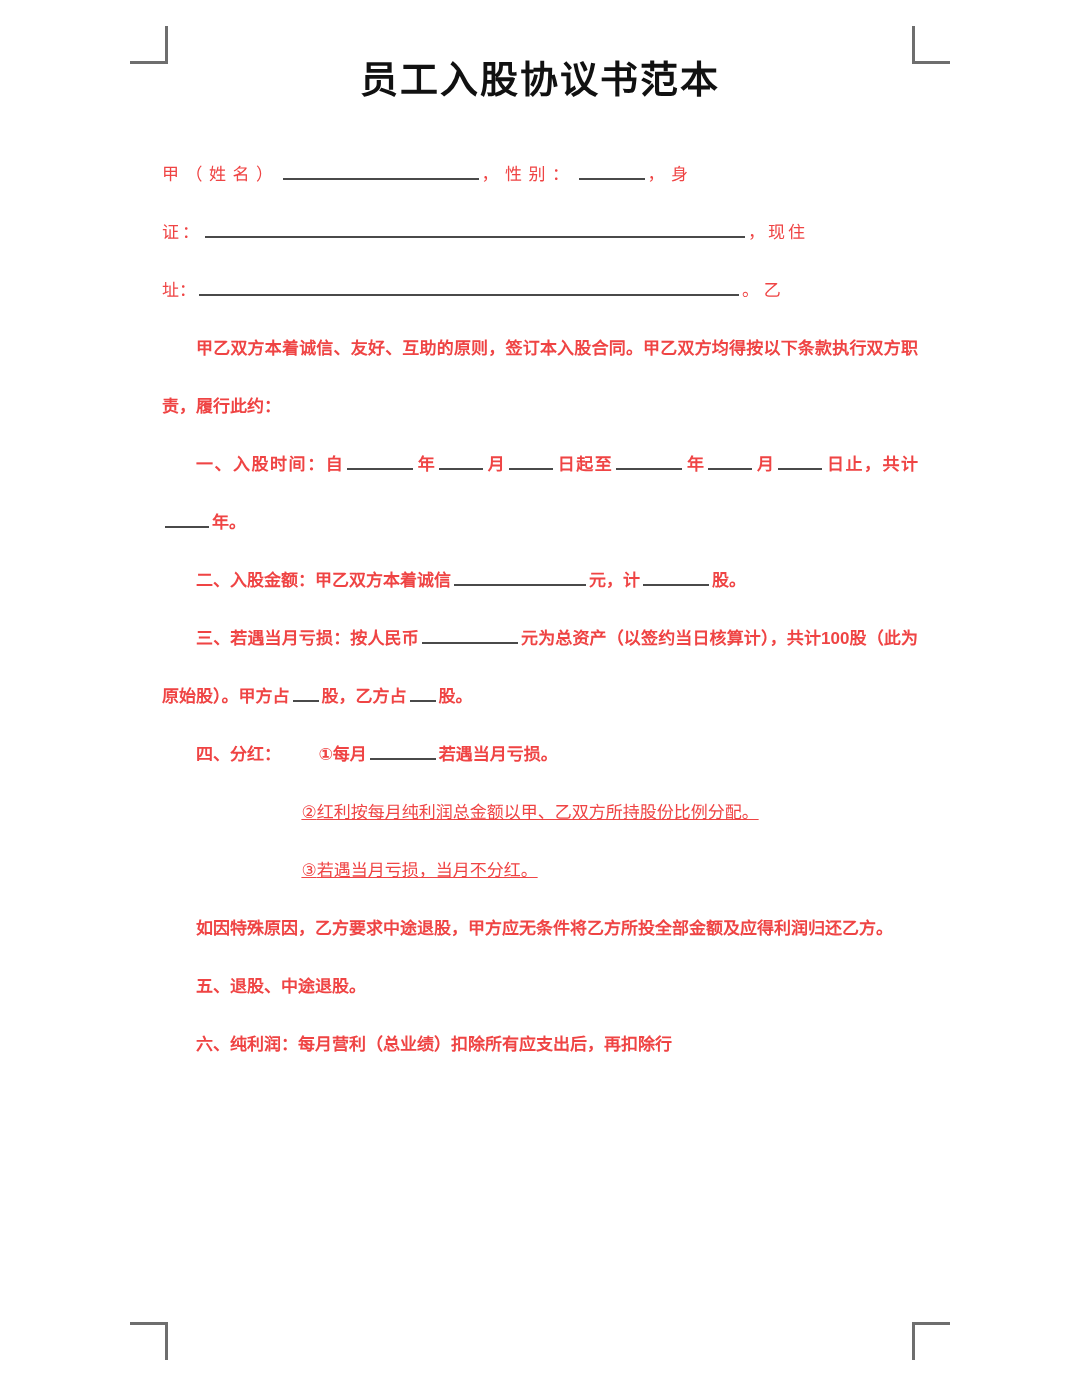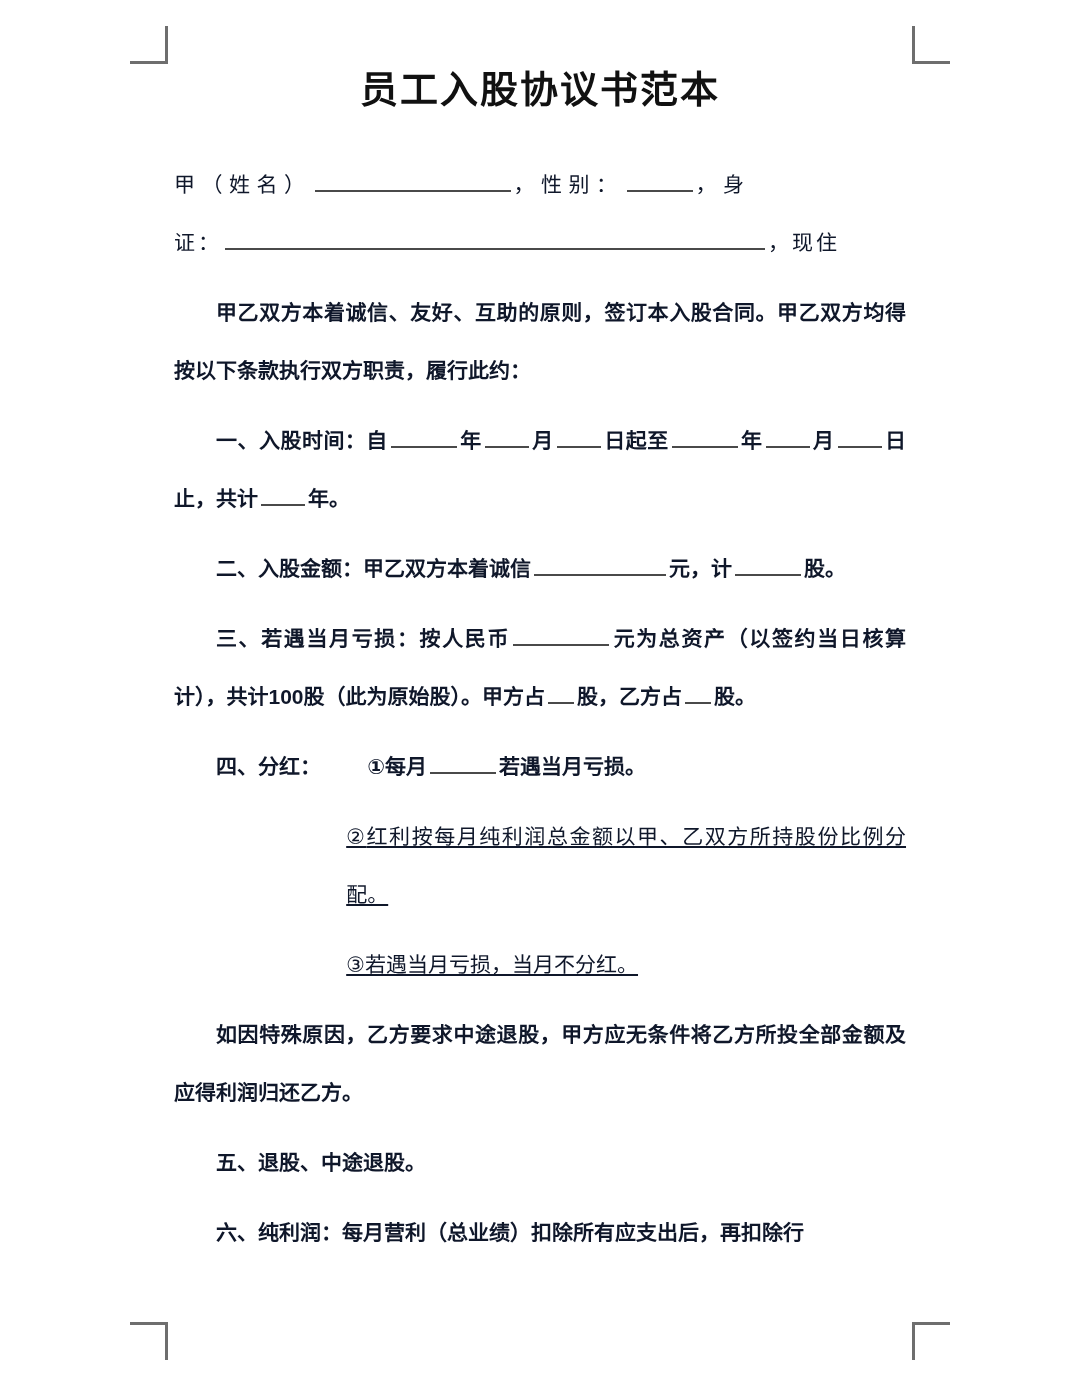--- a/index.html
+++ b/index.html
@@ -59,35 +59,35 @@
     top: 0;
     width: 756px;
   }
 
   .doc-title {
     text-align: center;
     font-size: 38px;
     font-weight: 700;
     letter-spacing: 2px;
     line-height: 1.2;
-    margin: 10px;
+    margin: 0;
     padding-top: 58px;
     color: #111111;
   }
 
   .body-block {
     margin-top: 42px;
   }
 
   
   .para {
-    font-size: 21px;
+    font-size: 17px;
     line-height: 58px;
-    margin: 12px;
-    color: #0f172a;
+    margin: 0;
+    color: #ef4444;
     text-align: justify;
     text-justify: inter-character;
     word-break: break-all;
   }
   .para.indent { text-indent: 2em; font-weight: bold; }
   
   .party-a {
     letter-spacing: 0;
   }
   .party-a .ln1 { letter-spacing: 6.5px; }
@@ -137,20 +137,21 @@
 
   <div class="doc">
 
     <h1 class="doc-title">员工入股协议书范本</h1>
 
     <div class="body-block">
 
       <p class="para party-a">
         <span class="blk ln1"><span>甲（姓名）</span><span class="blank b-xxl"></span><span>，性别：</span><span class="blank b-md"></span><span>，身</span></span>
         <span class="blk ln2"><span>证：</span><span class="blank b-max"></span><span>，现住</span></span>
+        <span class="blk"><span>址：</span><span class="blank b-max"></span><span>。 乙</span></span>
       </p>
 
 
       <p class="para indent">甲乙双方本着诚信、友好、互助的原则，签订本入股合同。甲乙双方均得按以下条款执行双方职责，履行此约：</p>
 
       <p class="para indent"><span>一、</span><span>入股时间：</span><span>自</span><span class="blank b-md"></span><span>年</span><span class="blank b-sm"></span><span>月</span><span class="blank b-sm"></span><span>日起至</span><span class="blank b-md"></span><span>年</span><span class="blank b-sm"></span><span>月</span><span class="blank b-sm"></span><span>日止，共计</span><span class="blank b-sm"></span><span>年。</span></p>
 
       <p class="para indent"><span>二、</span><span>入股金额：</span><span>甲乙双方本着诚信</span><span class="blank b-xl"></span><span>元，计</span><span class="blank b-md"></span><span>股。</span></p>
 
       <p class="para indent"><span>三、</span><span>若遇当月亏损：</span><span>按人民币</span><span class="blank b-lg"></span><span>元为总资产（以签约当日核算计），共计100股（此为原始股）。甲方占</span><span class="blank b-xs"></span><span>股，乙方占</span><span class="blank b-xs"></span><span>股。</span></p>

